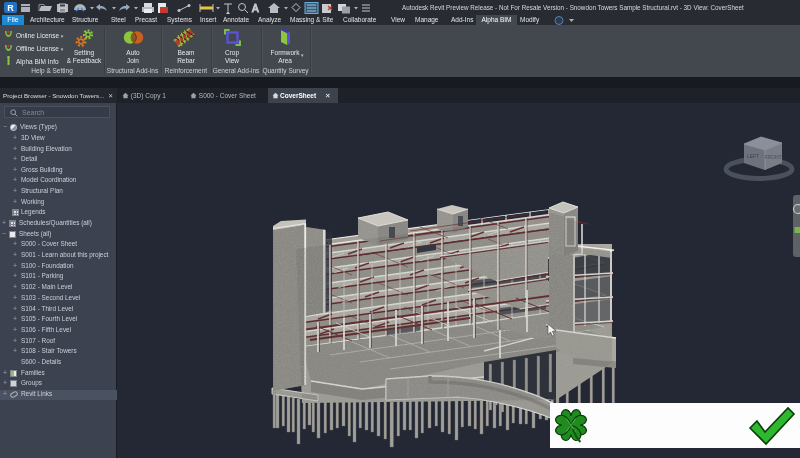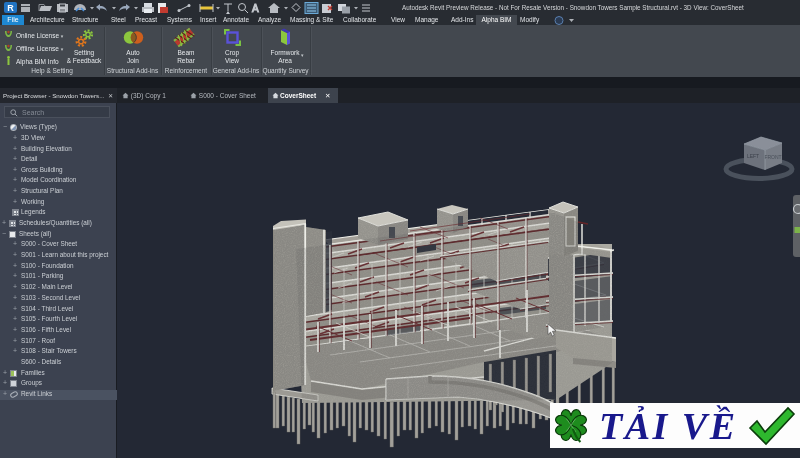--- a/index.html
+++ b/index.html
@@ -797,18 +797,17 @@
         <path d="M17,19 C11,17 7,13 9,8 C11,4 16,5 17,11 C18,5 23,4 25,8 C27,13 23,17 17,19 Z"></path>
         <path d="M17,19 C11,17 7,13 9,8 C11,4 16,5 17,11 C18,5 23,4 25,8 C27,13 23,17 17,19 Z" transform="rotate(90 17 19)"></path>
         <path d="M17,19 C11,17 7,13 9,8 C11,4 16,5 17,11 C18,5 23,4 25,8 C27,13 23,17 17,19 Z" transform="rotate(180 17 19)"></path>
         <path d="M17,19 C11,17 7,13 9,8 C11,4 16,5 17,11 C18,5 23,4 25,8 C27,13 23,17 17,19 Z" transform="rotate(270 17 19)"></path>
       </g>
       <g stroke="#8fdc8f" stroke-width="0.9" fill="none" opacity="0.65">
         <path d="M17,19 L12,12 M17,19 L12,26 M17,19 L22,12 M17,19 L22,26"></path>
       </g>
       <path d="M19,23 C21,29 23,33 27,37" stroke="#0f5c0f" stroke-width="2.2" fill="none"></path>
     </svg>
-    <div id="wmtext">TẢI VỀ</div>
     <svg style="position:absolute;left:196px;top:3px;" width="50" height="40" viewBox="0 0 50 40">
       <path d="M4,22 L11,15 L19,26 L42,2 L48,8 L20,38 Z" fill="#2eb82e" stroke="#0b3d0b" stroke-width="1.6"></path>
     </svg>
   </div>
 </div>
 
 </body></html>

